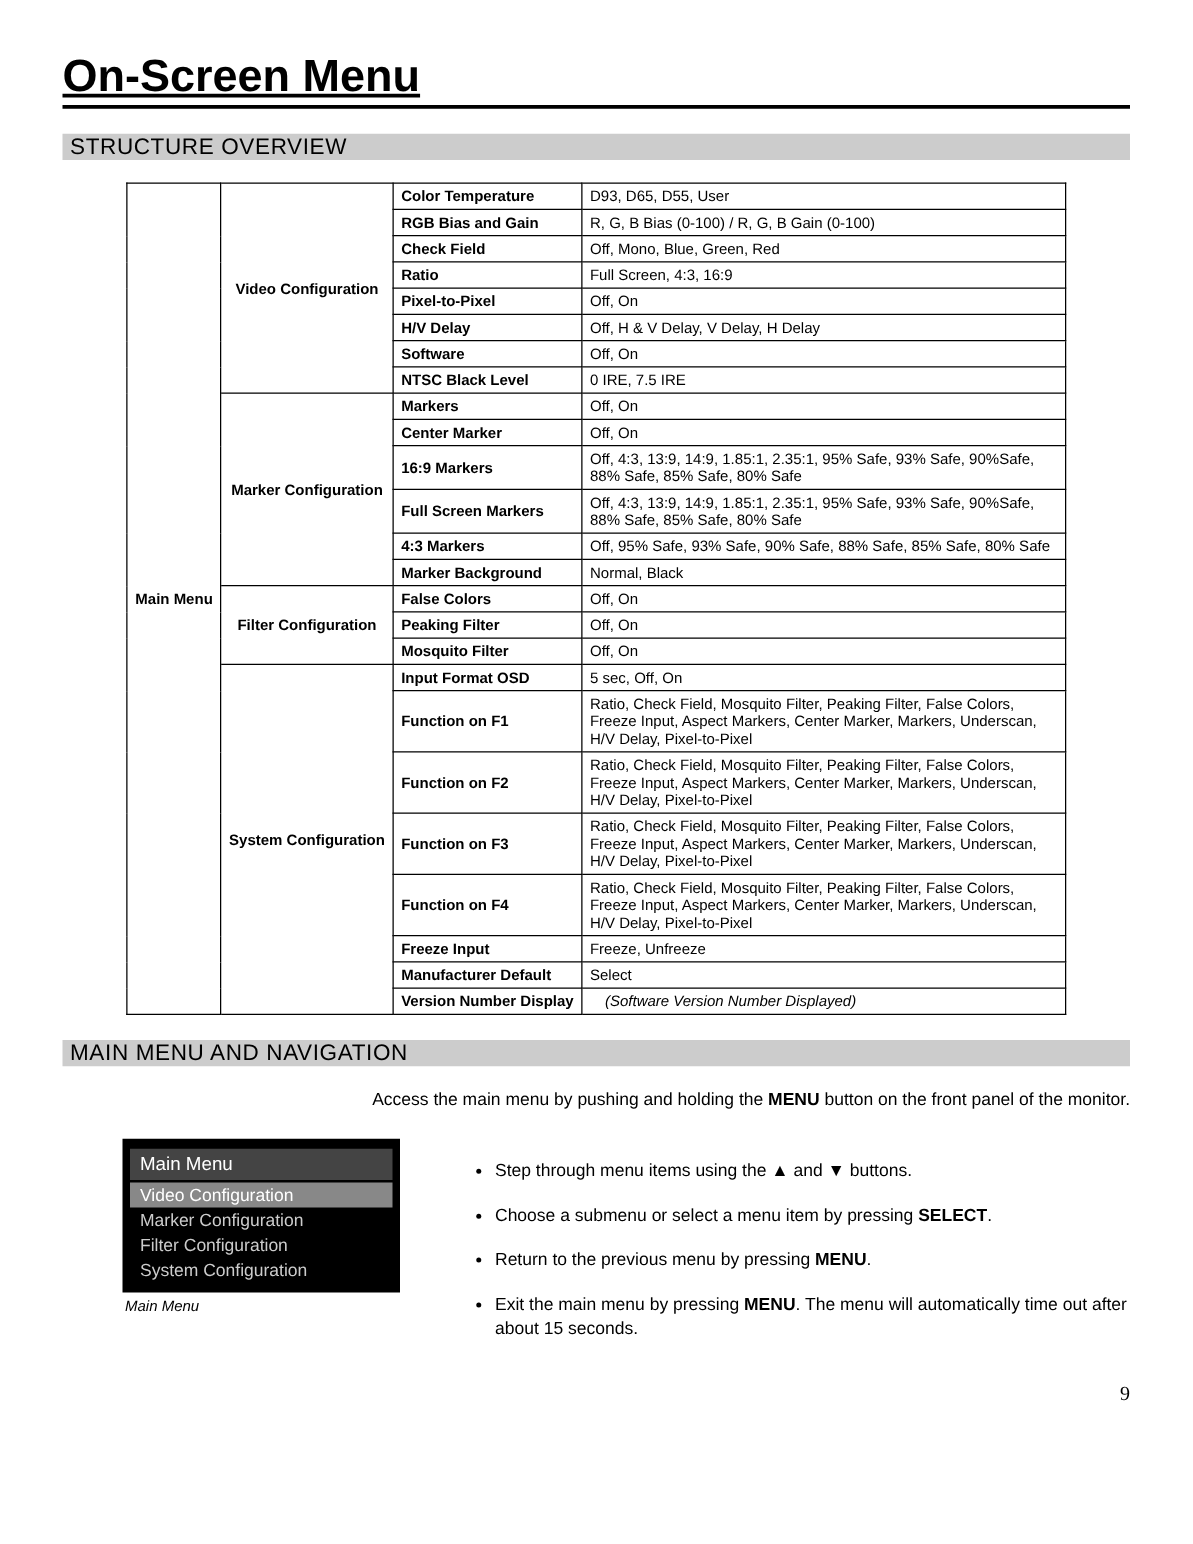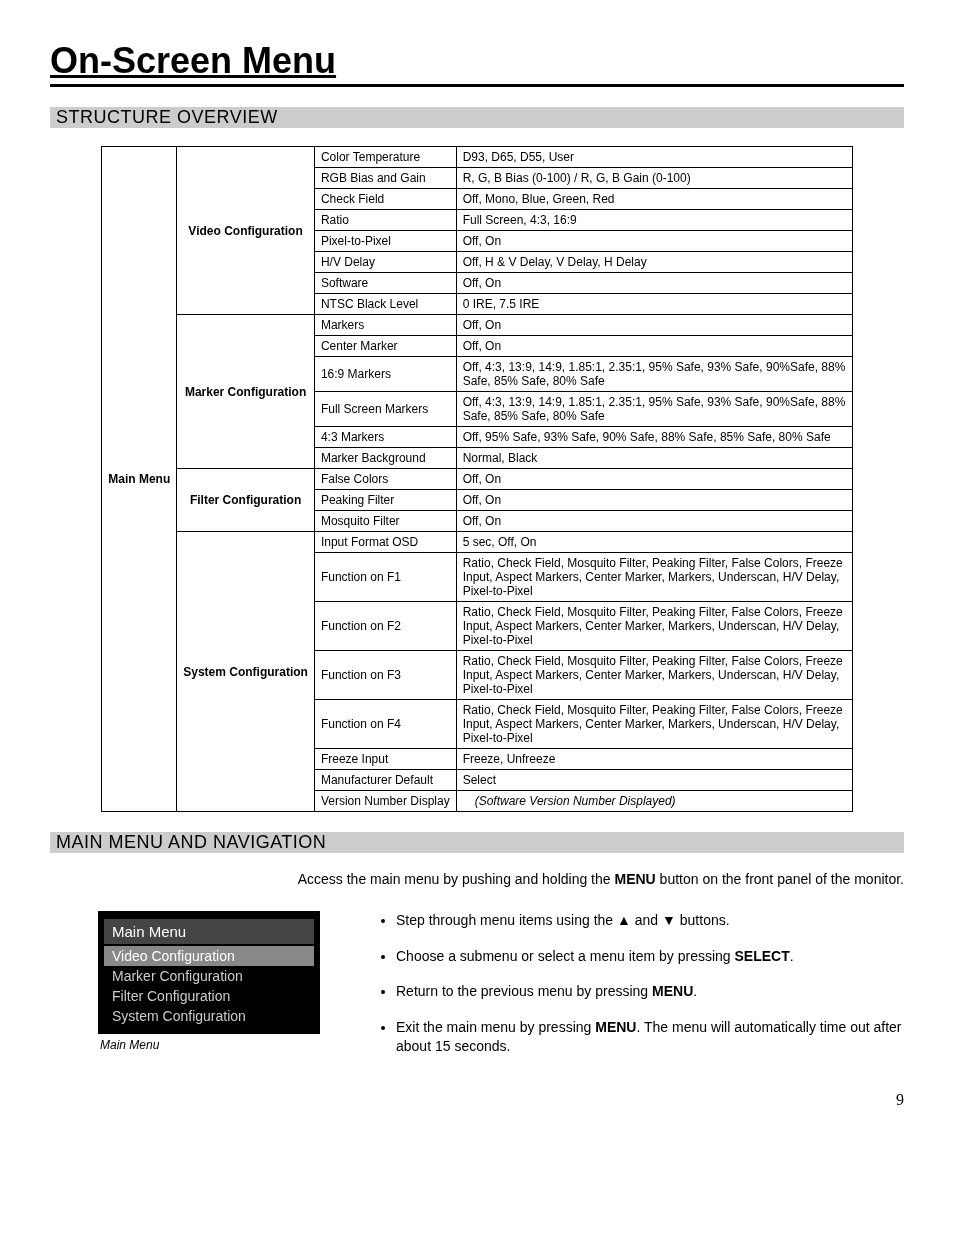--- a/index.html
+++ b/index.html
@@ -37,21 +37,21 @@
     padding: 3px 6px;
     vertical-align: middle;
   }
   td.col-main, td.col-group {
     font-weight: bold;
     text-align: center;
     white-space: nowrap;
     padding: 3px 10px;
   }
   td.col-param {
-    font-weight: normal;
+    font-weight: bold;
     white-space: nowrap;
     padding: 3px 10px;
   }
   td.col-values {
     padding-left: 16px;
   }
   td.col-values em { font-style: italic; margin-left: 12px; }
   p.intro {
     font-size: 14px;
     margin: 12px 0 24px 0;
@@ -88,21 +88,21 @@
   }
   .menu-caption {
     font-style: italic;
     font-size: 12px;
     margin-top: 4px;
     margin-left: 2px;
   }
   ul.nav-steps {
     font-size: 14px;
     padding-left: 20px;
-    margin-top: 0;
+    margin-top: 16px;
   }
   ul.nav-steps li {
     margin-bottom: 16px;
     line-height: 1.4;
   }
   .page-number {
     text-align: right;
     font-family: "Times New Roman", serif;
     font-size: 16px;
     margin-top: 4px;

